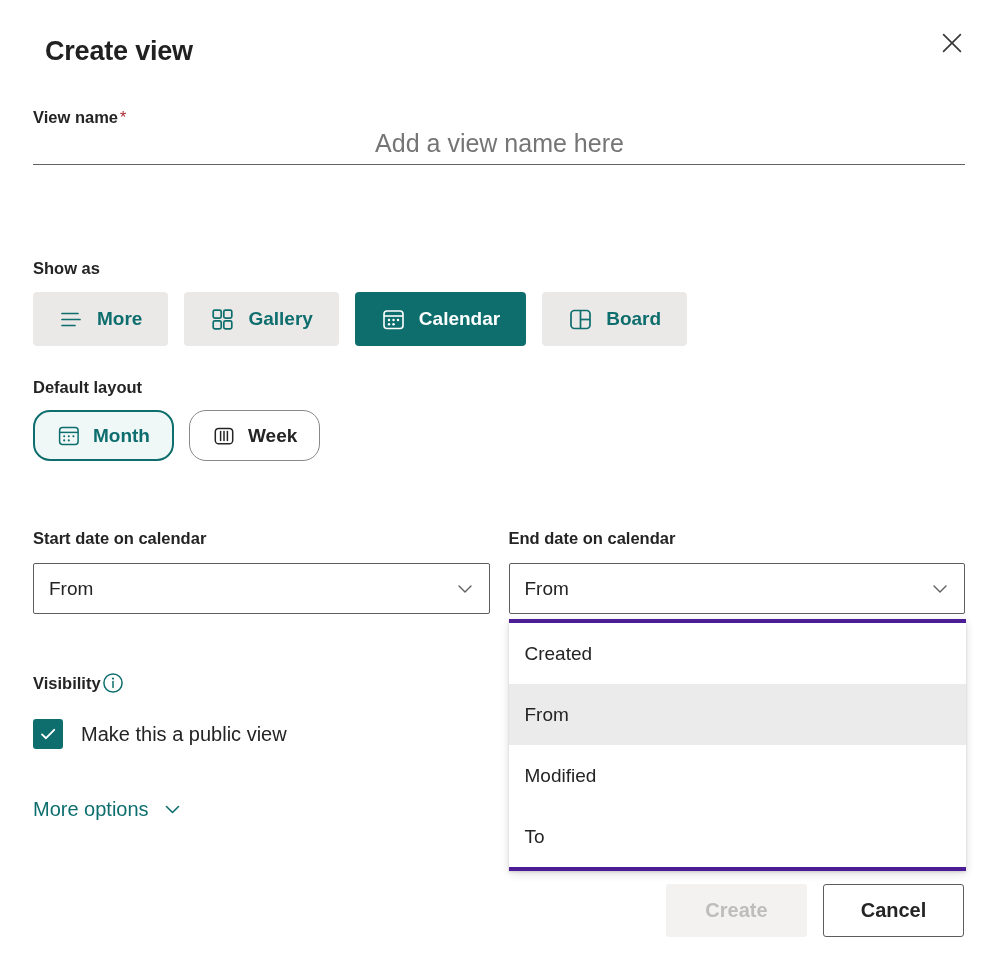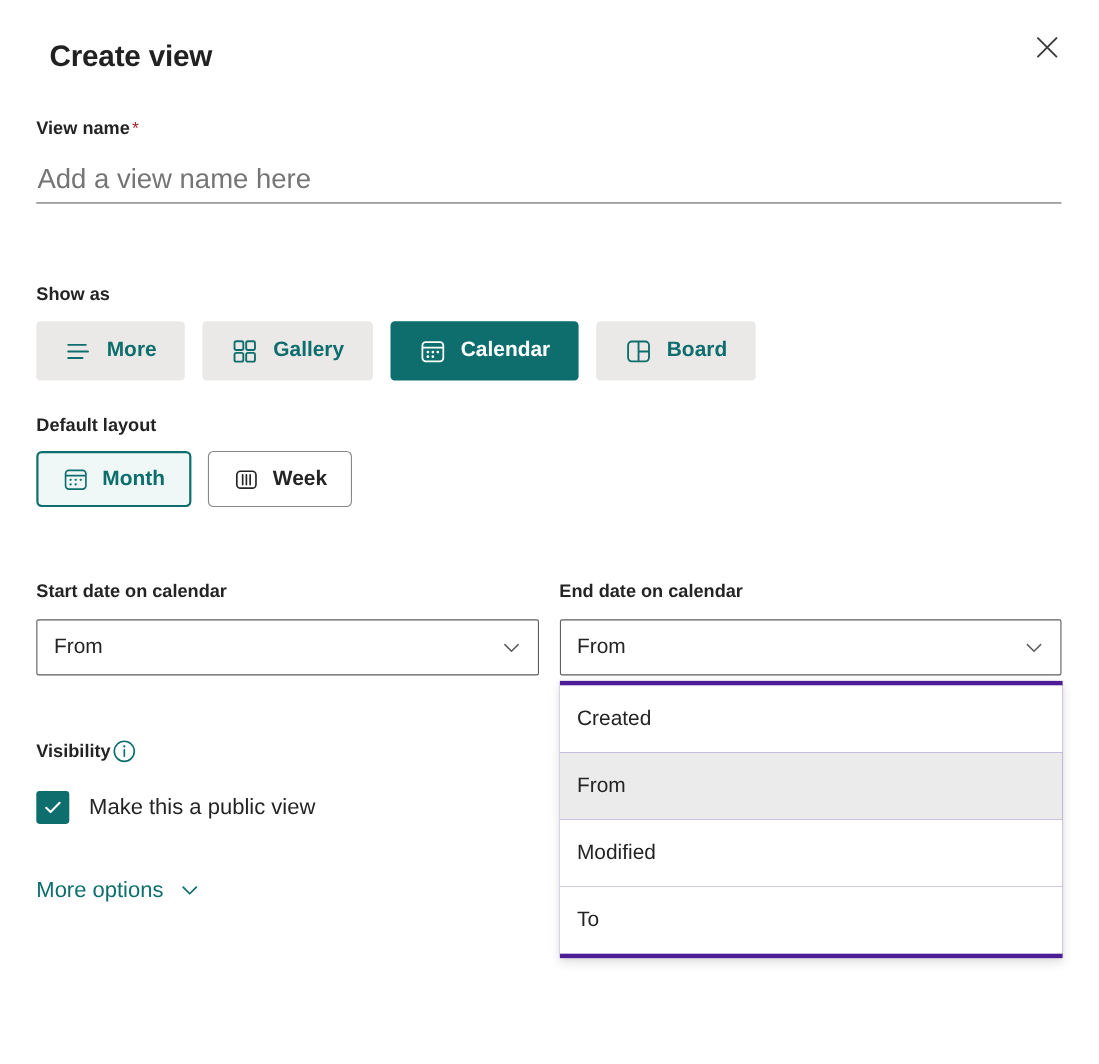--- a/index.html
+++ b/index.html
@@ -70,31 +70,32 @@
 
   
   .viewname-block {
     position: absolute;
     top: 106px;
     left: 33px;
     width: 932px;
   }
   .viewname-input {
     display: block;
-    margin-top: 20px;
+    margin-top: 0;
     width: 100%;
     box-sizing: border-box;
     border: none;
     border-bottom: 1.6px solid #616161;
     background: transparent;
     font-family: "Liberation Sans", sans-serif;
     font-size: 25px;
     color: #242424;
     padding: 0 0 6px 1px;
     outline: none;
+    text-align: center;
   }
   .viewname-input::placeholder {
     color: #757575;
     opacity: 1;
   }
 
   
   .showas-block {
     position: absolute;
     top: 257px;
@@ -143,21 +144,21 @@
     gap: 15px;
     margin-top: 12px;
   }
   .layout-btn {
     display: inline-flex;
     align-items: center;
     justify-content: center;
     gap: 12px;
     height: 51px;
     padding: 0 22px;
-    border-radius: 5px;
+    border-radius: 17px;
     background: #ffffff;
     border: 1.3px solid #8a8886;
     color: #242424;
     font-family: "Liberation Sans", sans-serif;
     font-size: 19px;
     font-weight: bold;
     cursor: pointer;
     box-sizing: border-box;
     white-space: nowrap;
   }
@@ -490,14 +491,18 @@
 
   <button class="more-options">
     <span>More options</span>
     <span>
       <svg width="21" height="21" viewBox="0 0 21 21">
         <path d="M4.5 7.5 L10.5 13.5 L16.5 7.5" fill="none" stroke="#0e6e6e" stroke-width="1.6" stroke-linecap="round" stroke-linejoin="round"></path>
       </svg>
     </span>
   </button>
 
+  <div class="footer">
+    <button class="btn btn-create" disabled="">Create</button>
+    <button class="btn btn-cancel">Cancel</button>
+  </div>
 
 </div>
 
 </body></html>

